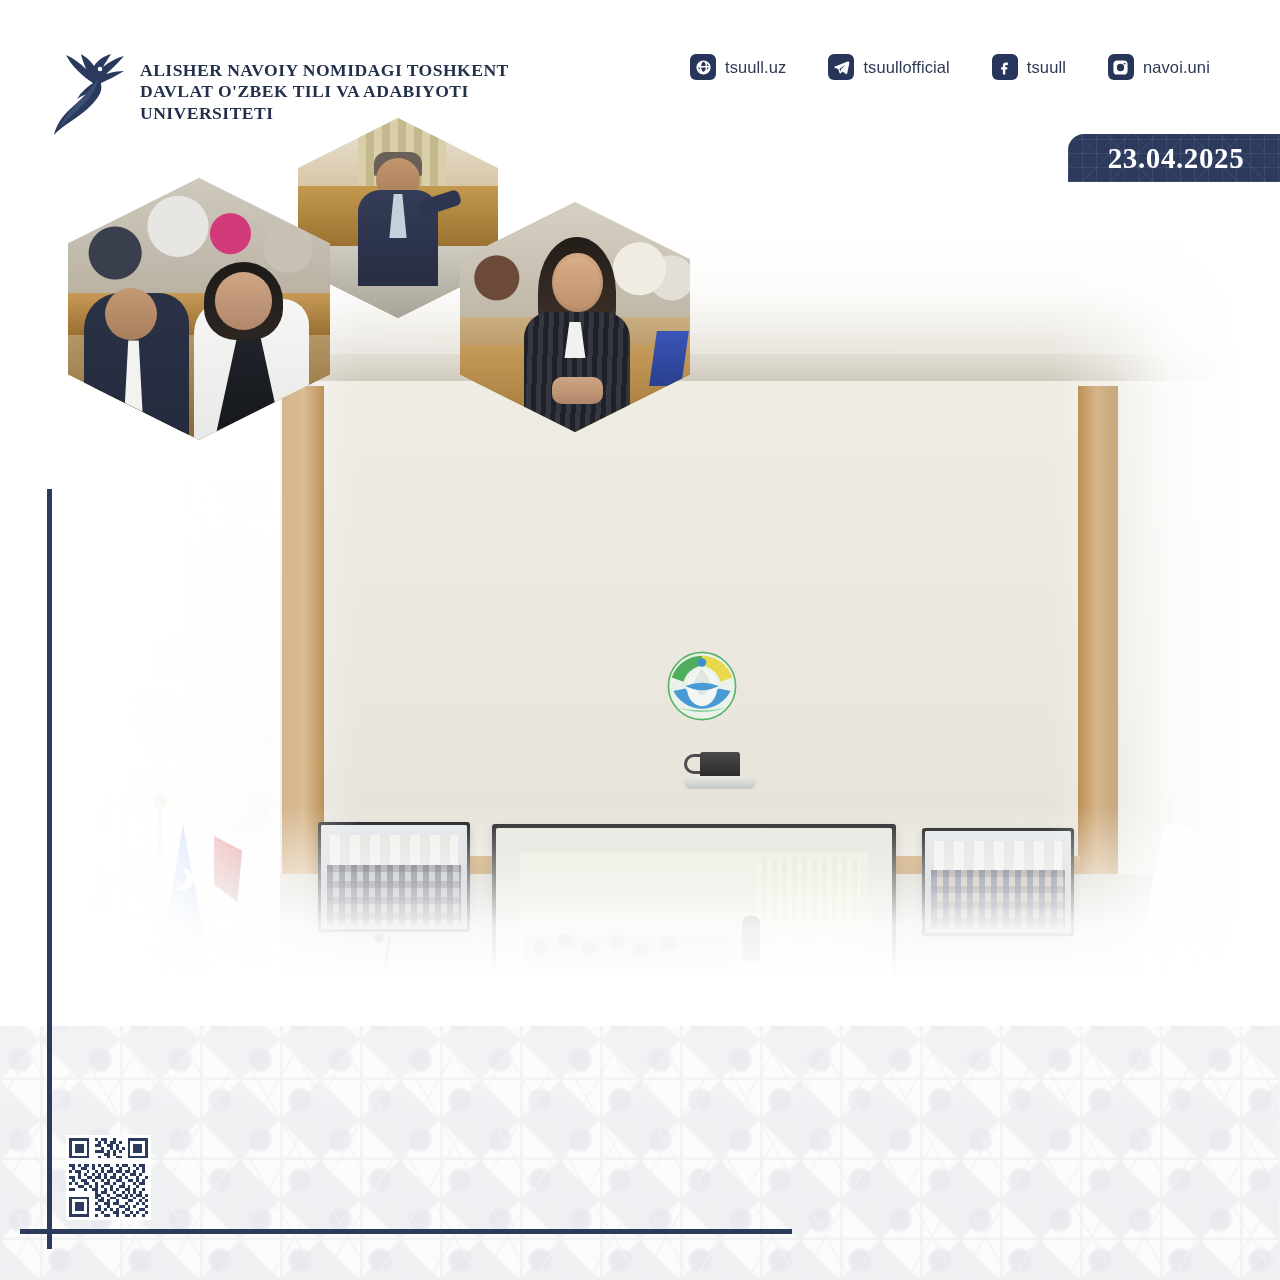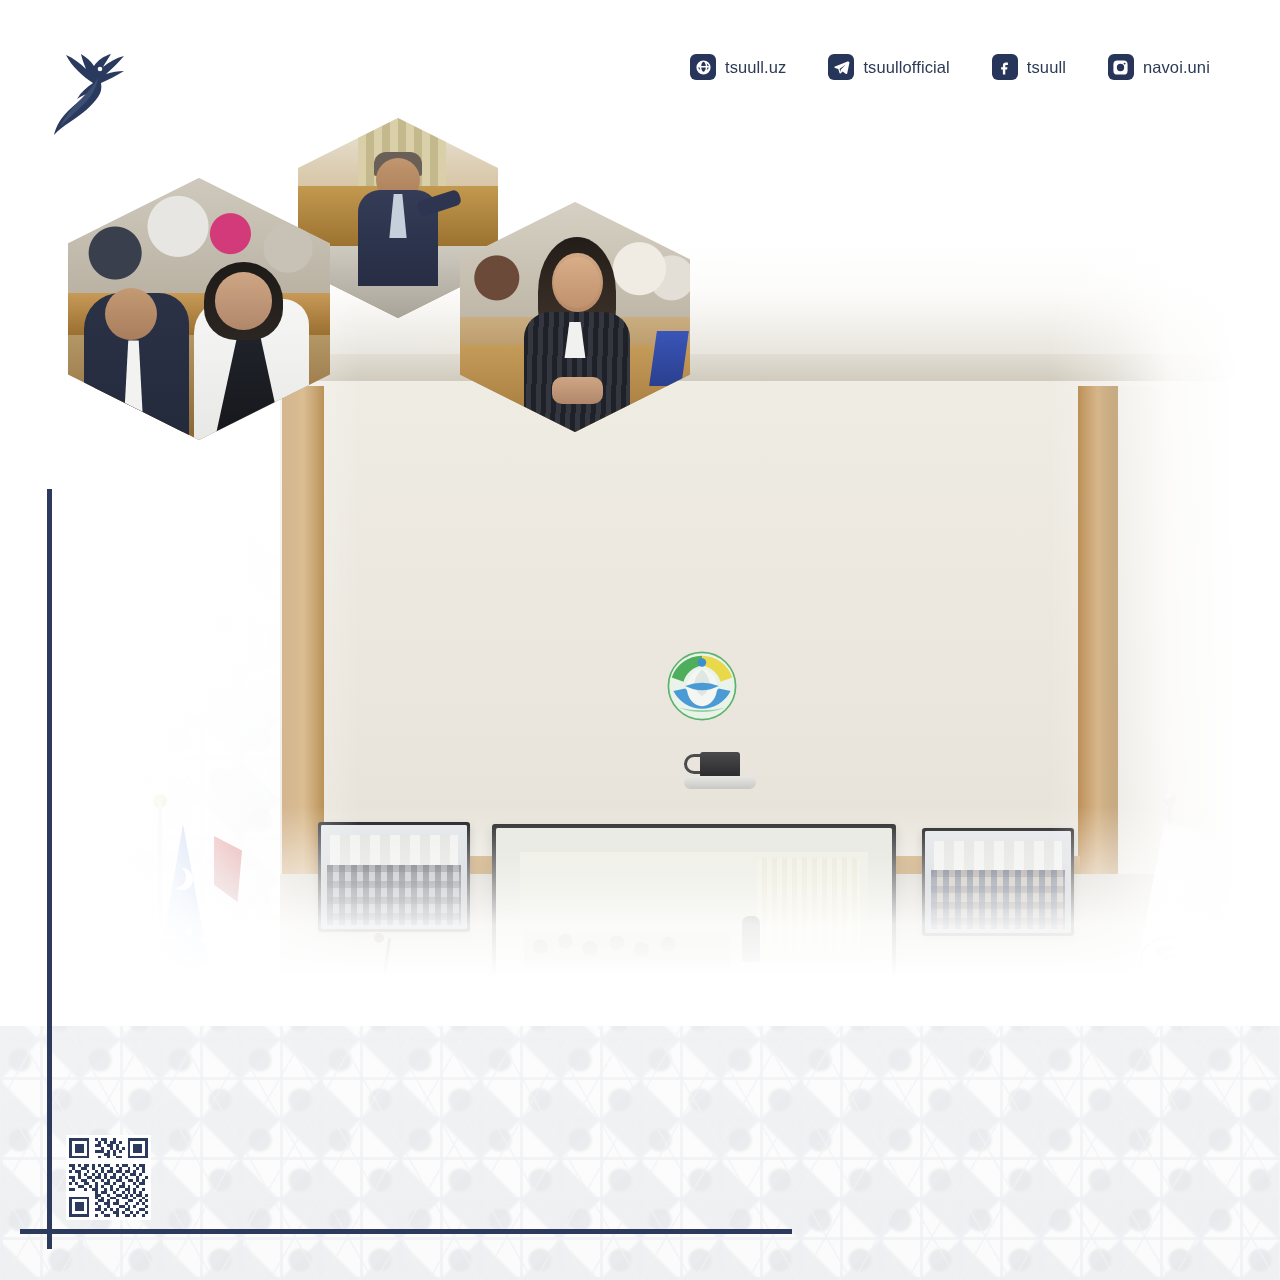--- a/index.html
+++ b/index.html
@@ -641,20 +641,21 @@
   <div class="header">
 
     <div class="logo-mark">
       <svg viewBox="0 0 92 100">
         <path d="M46 28 C50 22 56 18 63 16 C60 21 57 25 55 29 C61 24 68 20 76 18 C70 25 64 31 58 36 C64 34 70 33 76 33 C68 38 60 42 53 45 C54 50 53 55 50 59 C44 68 34 76 22 84 C16 88 10 92 6 97 C8 88 13 80 20 73 C27 66 35 60 42 55 C38 56 33 58 29 61 C33 54 39 49 45 45 C40 42 35 38 30 33 C25 28 21 23 18 17 C25 20 32 25 38 31 C36 26 34 21 33 16 C38 19 43 23 46 28 Z" fill="#2a3a5e"></path>
         <path d="M50 40 C49 49 44 58 36 66 C28 74 19 81 12 89 C17 78 25 69 33 61 C40 54 46 47 50 40 Z" fill="#3c4e72"></path>
         <circle cx="52" cy="31" r="2.3" fill="#ffffff"></circle>
       </svg>
     </div>
 
+    <div class="org-title">ALISHER NAVOIY NOMIDAGI TOSHKENT DAVLAT O'ZBEK TILI VA ADABIYOTI UNIVERSITETI</div>
 
     <div class="socials">
 
       <div class="social">
         <span class="sq">
           <svg viewBox="0 0 24 24">
             <path d="M12 2a10 10 0 1 0 0 20 10 10 0 0 0 0-20zm0 2c1.4 0 2.9 2.5 3.3 6H8.7C9.1 6.5 10.6 4 12 4zM6.6 10c.1-1.5.5-2.9 1.1-4A8 8 0 0 0 4.3 10zm-2.3 2h2.3c.1 1.5.5 2.9 1.1 4A8 8 0 0 1 4.3 12zm4.4 0h6.6c-.4 3.5-1.9 6-3.3 6s-2.9-2.5-3.3-6zm8.7 0h2.3a8 8 0 0 1-3.4 4c.6-1.1 1-2.5 1.1-4zm0-2c-.1-1.5-.5-2.9-1.1-4a8 8 0 0 1 3.4 4z"></path>
           </svg>
         </span>
         <span class="handle">tsuull.uz</span>
@@ -683,20 +684,23 @@
           <svg viewBox="0 0 24 24">
             <path d="M16.5 2h-9A5.5 5.5 0 0 0 2 7.5v9A5.5 5.5 0 0 0 7.5 22h9a5.5 5.5 0 0 0 5.5-5.5v-9A5.5 5.5 0 0 0 16.5 2zM12 17.2a5.2 5.2 0 1 1 0-10.4 5.2 5.2 0 0 1 0 10.4zm5.8-9.4a1.3 1.3 0 1 1 0-2.6 1.3 1.3 0 0 1 0 2.6z"></path>
             <circle cx="12" cy="12" r="3.2" fill="#28355a"></circle>
           </svg>
         </span>
         <span class="handle">navoi.uni</span>
       </div>
     </div>
   </div>
 
+  <div class="date-badge">
+    <span>23.04.2025</span>
+  </div>
 
   <div class="vline"></div>
   <div class="hline"></div>
 
   <div class="qr">
     <svg viewBox="0 0 29 29" shape-rendering="crispEdges">
       <rect width="29" height="29" fill="#ffffff"></rect>
       <g fill="#2c3a5e">
         <path d="M1 1h7v7H1zM2 2v5h5V2z"></path>
           <rect x="3" y="3" width="3" height="3"></rect>

